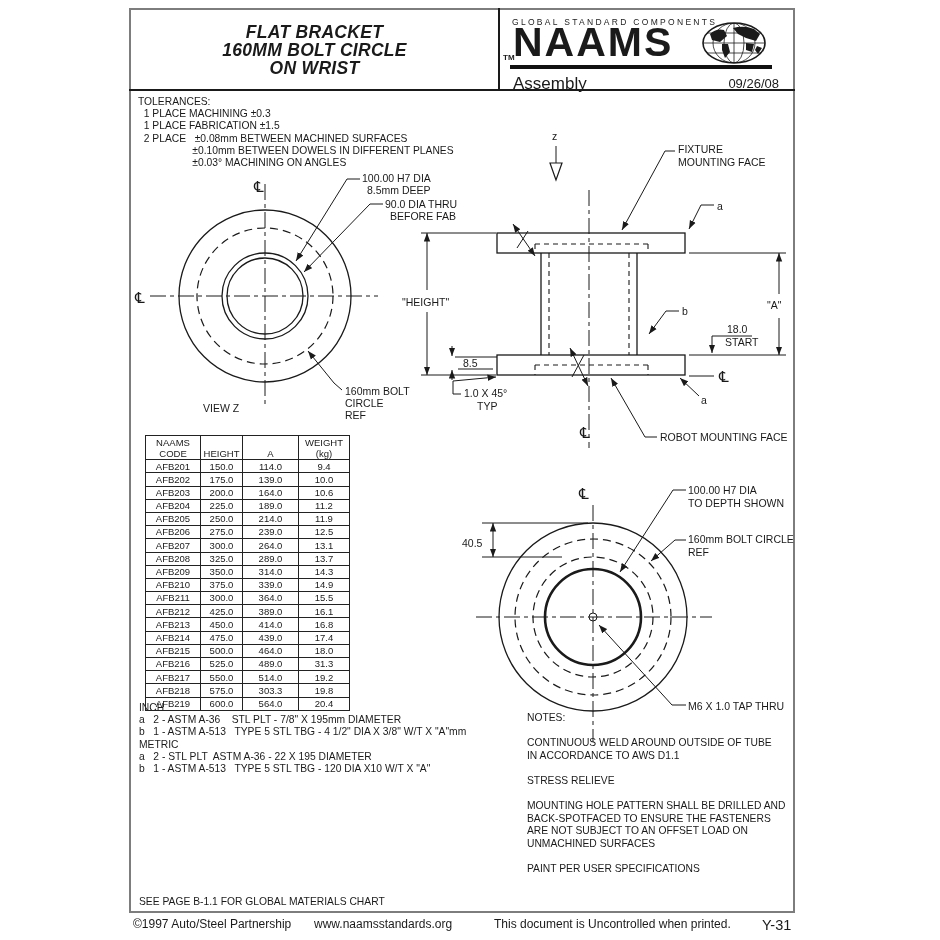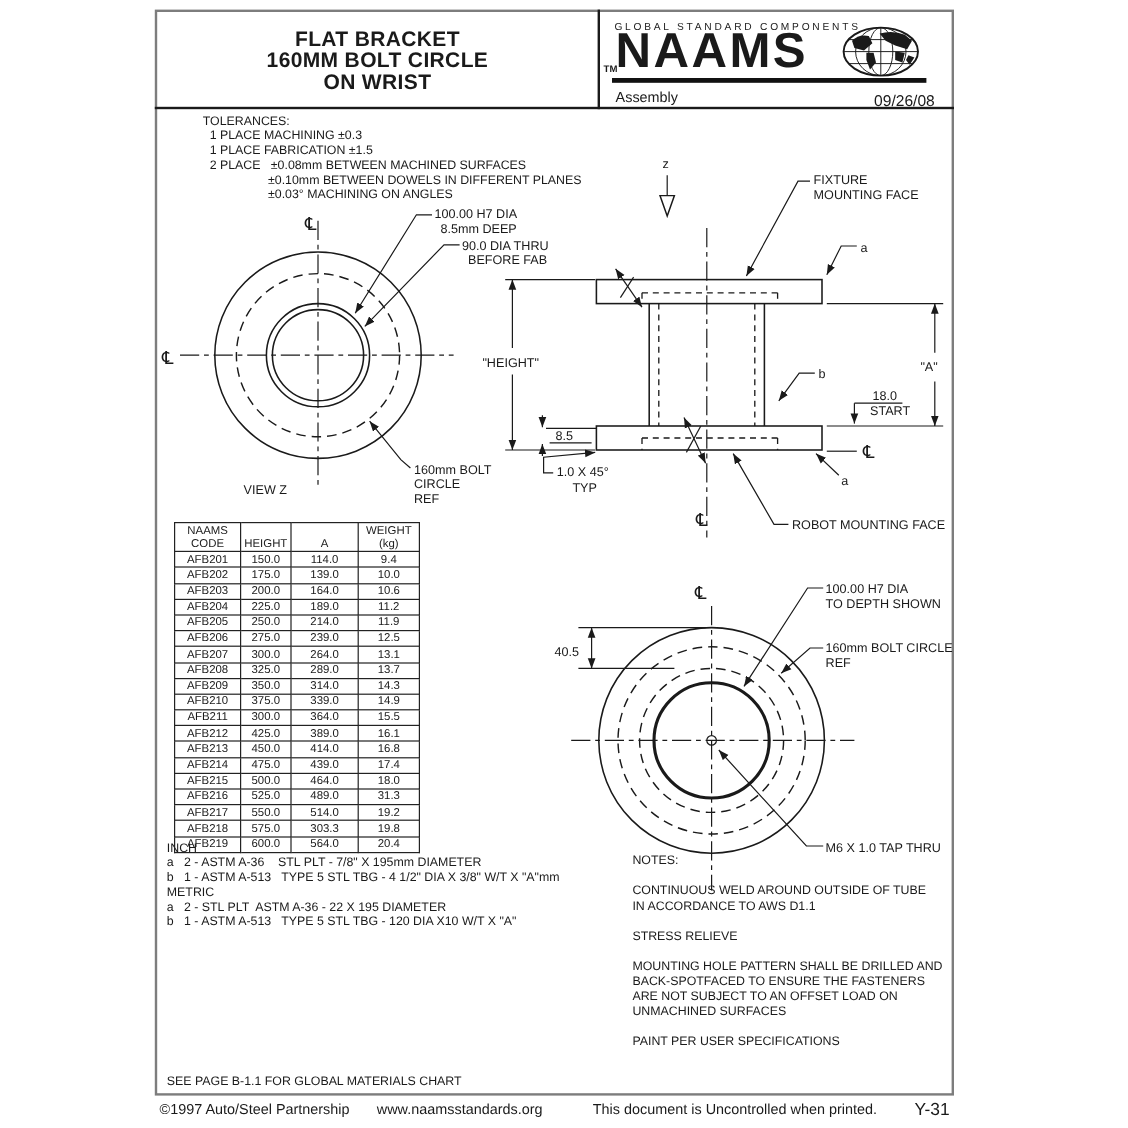--- a/index.html
+++ b/index.html
@@ -2,32 +2,32 @@
 <html><head>
 <meta charset="utf-8">
 <style>
   html,body{margin:0;padding:0;background:#fff;}
   .page{position:relative;width:940px;height:940px;background:#ffffff;
         font-family:"Liberation Sans",sans-serif;color:#1a1a1a;overflow:hidden;}
   .abs{position:absolute;}
   .frame{left:129px;top:8px;width:666px;height:905px;border:2px solid #7d7d7d;box-sizing:border-box;}
   .hdr-div-v{left:498px;top:8px;width:2px;height:83px;background:#1a1a1a;}
   .hdr-div-h{left:129px;top:89px;width:666px;height:2px;background:#1a1a1a;}
-  .title-box{left:131px;top:10px;width:367px;height:79px;display:flex;align-items:center;justify-content:center;text-align:center;}
+  .title-box{left:131px;top:10px;width:367px;height:79px;display:flex;align-items:center;justify-content:center;text-align:center;font-style:italic;}
   .title-box .t{font-size:17.5px;font-weight:bold;line-height:18px;letter-spacing:.3px;}
   .logo-area{left:501px;top:8px;width:294px;height:82px;}
   .tagline{left:11px;top:9px;font-size:8.5px;letter-spacing:2.3px;color:#222;}
   .tm{left:2px;top:45px;font-size:8px;font-weight:bold;}
   .brand{left:12px;top:14px;font-size:41px;font-weight:bold;letter-spacing:2px;line-height:1;}
   .brand-rule{left:9px;top:57px;width:262px;height:3.5px;background:#111;}
-  .assembly{left:12px;top:66px;font-size:12px;}
+  .assembly{left:12px;top:66px;font-size:17px;}
   .date{top:68px;right:16px;font-size:13px;}
   .globe{left:199px;top:12px;}
   .pre{white-space:pre;font-size:10.3px;line-height:12.2px;}
-  .tol{left:138px;top:96px;margin-left:31px;}
+  .tol{left:138px;top:96px;}
   .mat{left:139px;top:702px;}
   .note1{left:139px;top:800px;}
   .note2{left:139px;top:850px;}
   .note3{left:139px;top:896px;}
   .notes{left:527px;top:712px;line-height:12.6px;}
   .spec{position:absolute;left:145px;top:435px;border-collapse:collapse;font-size:9.5px;text-align:center;}
   .spec th,.spec td{border:1px solid #222;padding:0 2px;font-weight:normal;}
   .spec th{line-height:11px;height:23px;}
   .spec td{height:12.2px;line-height:1;}
   .c1{width:50px}.c2{width:37px}.c3{width:51px}.c4{width:46px}

